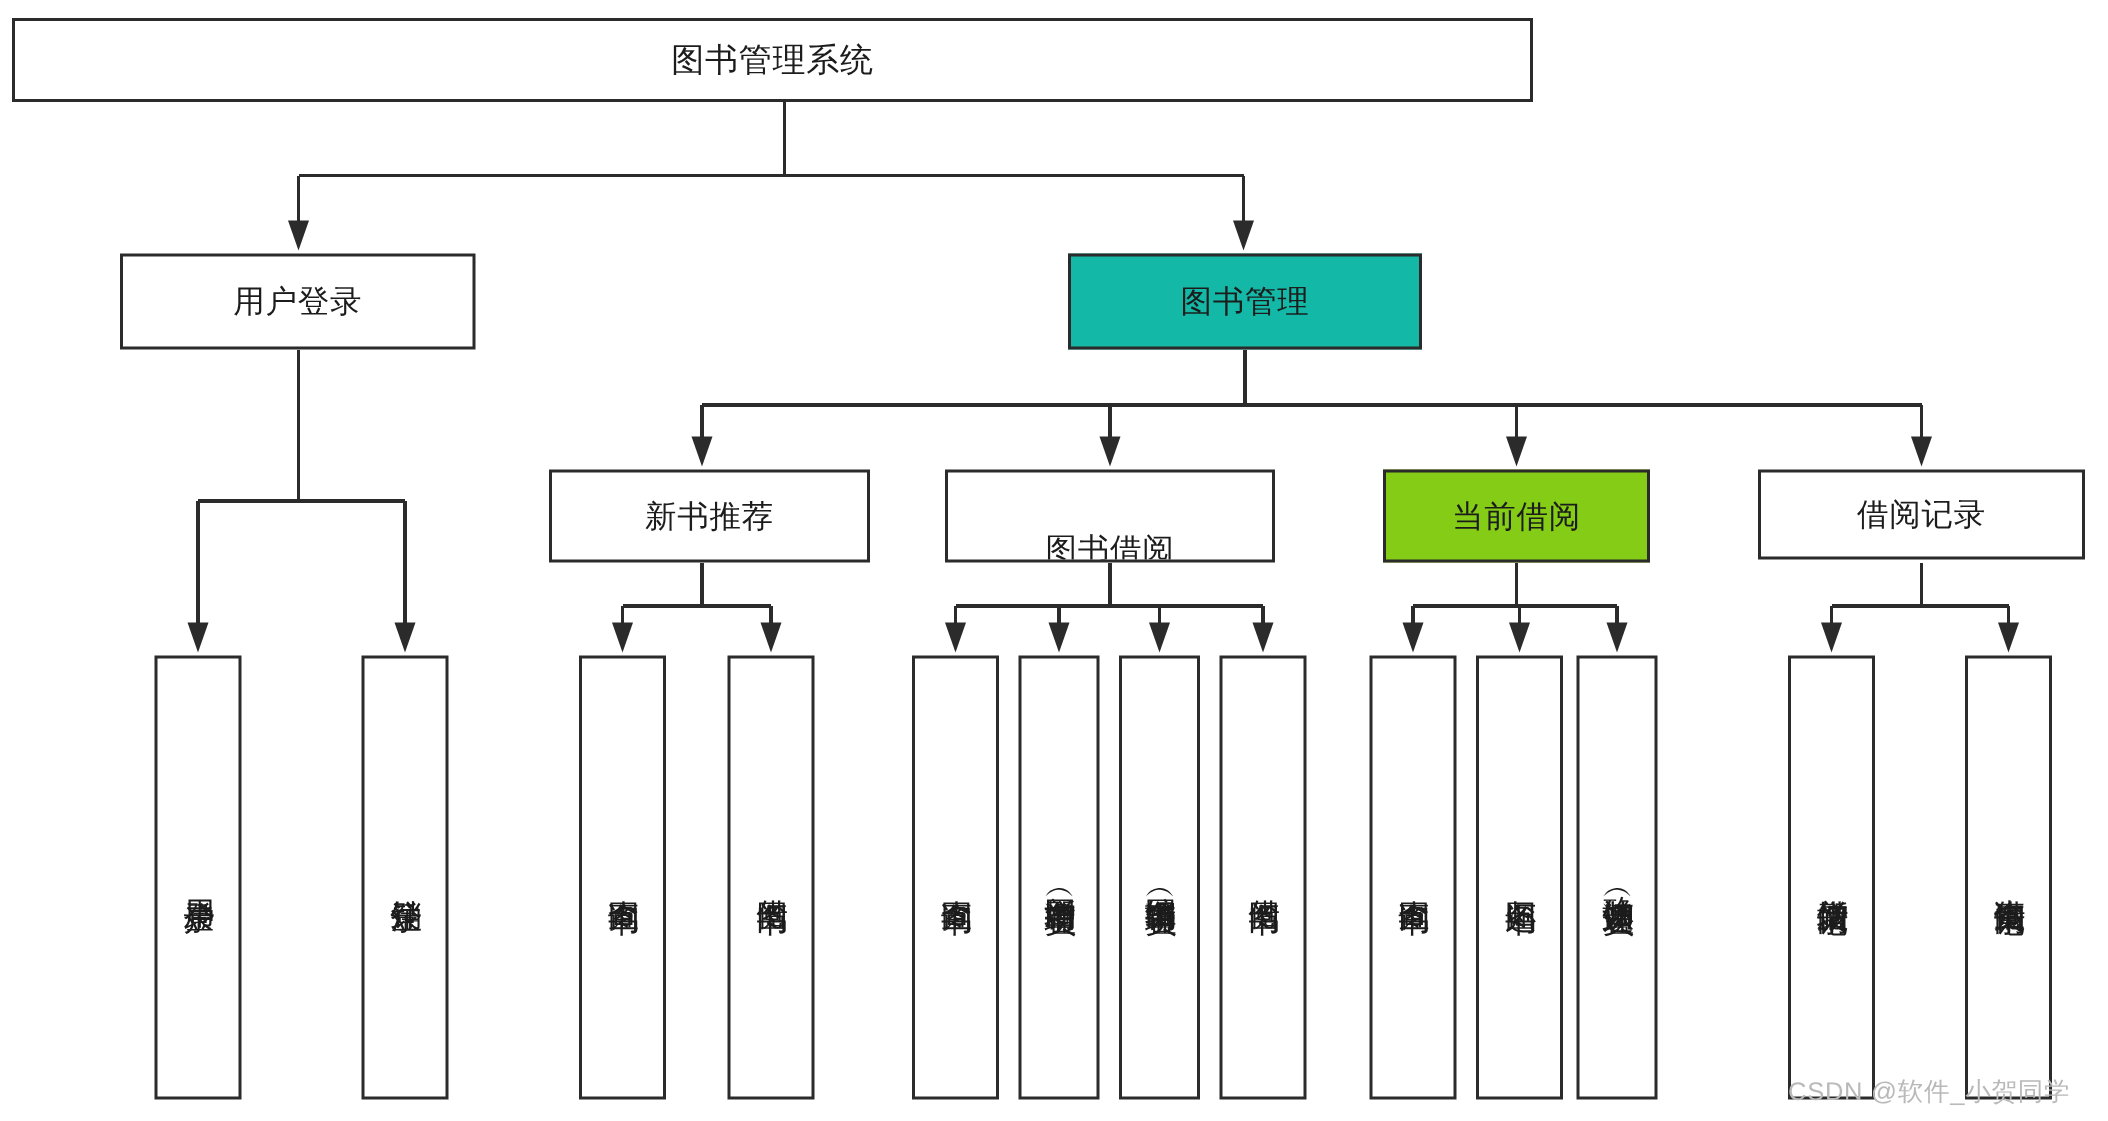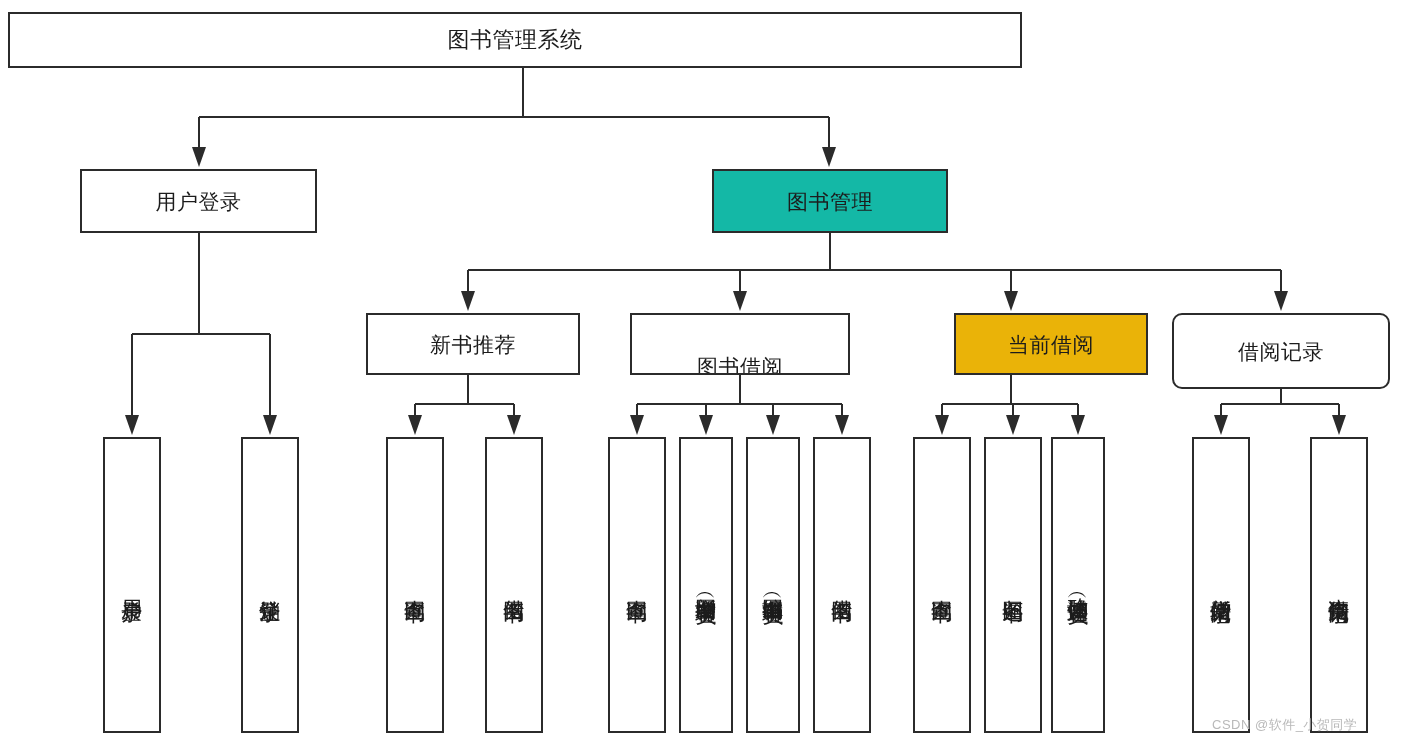--- a/index.html
+++ b/index.html
@@ -54,26 +54,25 @@
     letter-spacing: 1px;
     white-space: nowrap;
     text-align: center;
   }
   .leaf {
     align-items: center;
     justify-content: center;
   }
   .watermark {
     position: absolute;
-    font-size: 13px;
+    font-size: 17px;
     color: #b9b9b9;
     white-space: nowrap;
     letter-spacing: 0.5px;
     pointer-events: none;
-    padding-left: 20px;
   }
 </style>
 </head>
 <body>
 
 <div id="canvas">
 
   <svg id="wires" viewBox="0 0 1405 747" xmlns="http://www.w3.org/2000/svg" aria-hidden="true">
       <line x1="523" y1="68" x2="523" y2="117" stroke="#2b2b2b" stroke-width="2.4" shape-rendering="crispEdges"></line>
       <line x1="199" y1="117" x2="829" y2="117" stroke="#2b2b2b" stroke-width="2.4" shape-rendering="crispEdges"></line>
@@ -138,24 +137,24 @@
       </div>
       <div class="node node-mid" style="left: 712px; top: 169px; width: 236px; height: 64px; border-color: rgb(43, 43, 43); background: #14b8a6;">
         <span class="node-h" style="color: rgb(28, 28, 28);">图书管理</span>
       </div>
       <div class="node node-mid" style="left: 366px; top: 313px; width: 214px; height: 62px; border-color: rgb(43, 43, 43); background: rgb(255, 255, 255);">
         <span class="node-h" style="color: rgb(28, 28, 28);">新书推荐</span>
       </div>
       <div class="node node-mid" style="left: 630px; top: 313px; width: 220px; height: 62px; border-color: rgb(43, 43, 43); background: rgb(255, 255, 255);">
         <span class="node-h" style="color: rgb(28, 28, 28); margin-top: 44px;">图书借阅</span>
       </div>
-      <div class="node node-mid" style="left: 954px; top: 313px; width: 194px; height: 62px; border-color: rgb(43, 43, 43); background: #eab308;">
+      <div class="node node-mid" style="left: 922px; top: 313px; width: 178px; height: 62px; border-color: rgb(43, 43, 43); background: #84cc16;">
         <span class="node-h" style="color: rgb(28, 28, 28);">当前借阅</span>
       </div>
-      <div class="node node-mid" style="left: 1172px; top: 313px; width: 218px; height: 76px; border-color: rgb(43, 43, 43); background: rgb(255, 255, 255); border-radius: 10px;">
+      <div class="node node-mid" style="left: 1172px; top: 313px; width: 218px; height: 60px; border-color: rgb(43, 43, 43); background: rgb(255, 255, 255);">
         <span class="node-h" style="color: rgb(28, 28, 28);">借阅记录</span>
       </div>
       <div class="node leaf" style="left: 103px; top: 437px; width: 58px; height: 296px; border-color: rgb(43, 43, 43); background: rgb(255, 255, 255);">
         <span class="node-v" style="color: rgb(28, 28, 28);">用户登录</span>
       </div>
       <div class="node leaf" style="left: 241px; top: 437px; width: 58px; height: 296px; border-color: rgb(43, 43, 43); background: rgb(255, 255, 255);">
         <span class="node-v" style="color: rgb(28, 28, 28);">注销登录</span>
       </div>
       <div class="node leaf" style="left: 386px; top: 437px; width: 58px; height: 296px; border-color: rgb(43, 43, 43); background: rgb(255, 255, 255);">
         <span class="node-v" style="color: rgb(28, 28, 28);">查询图书</span>

